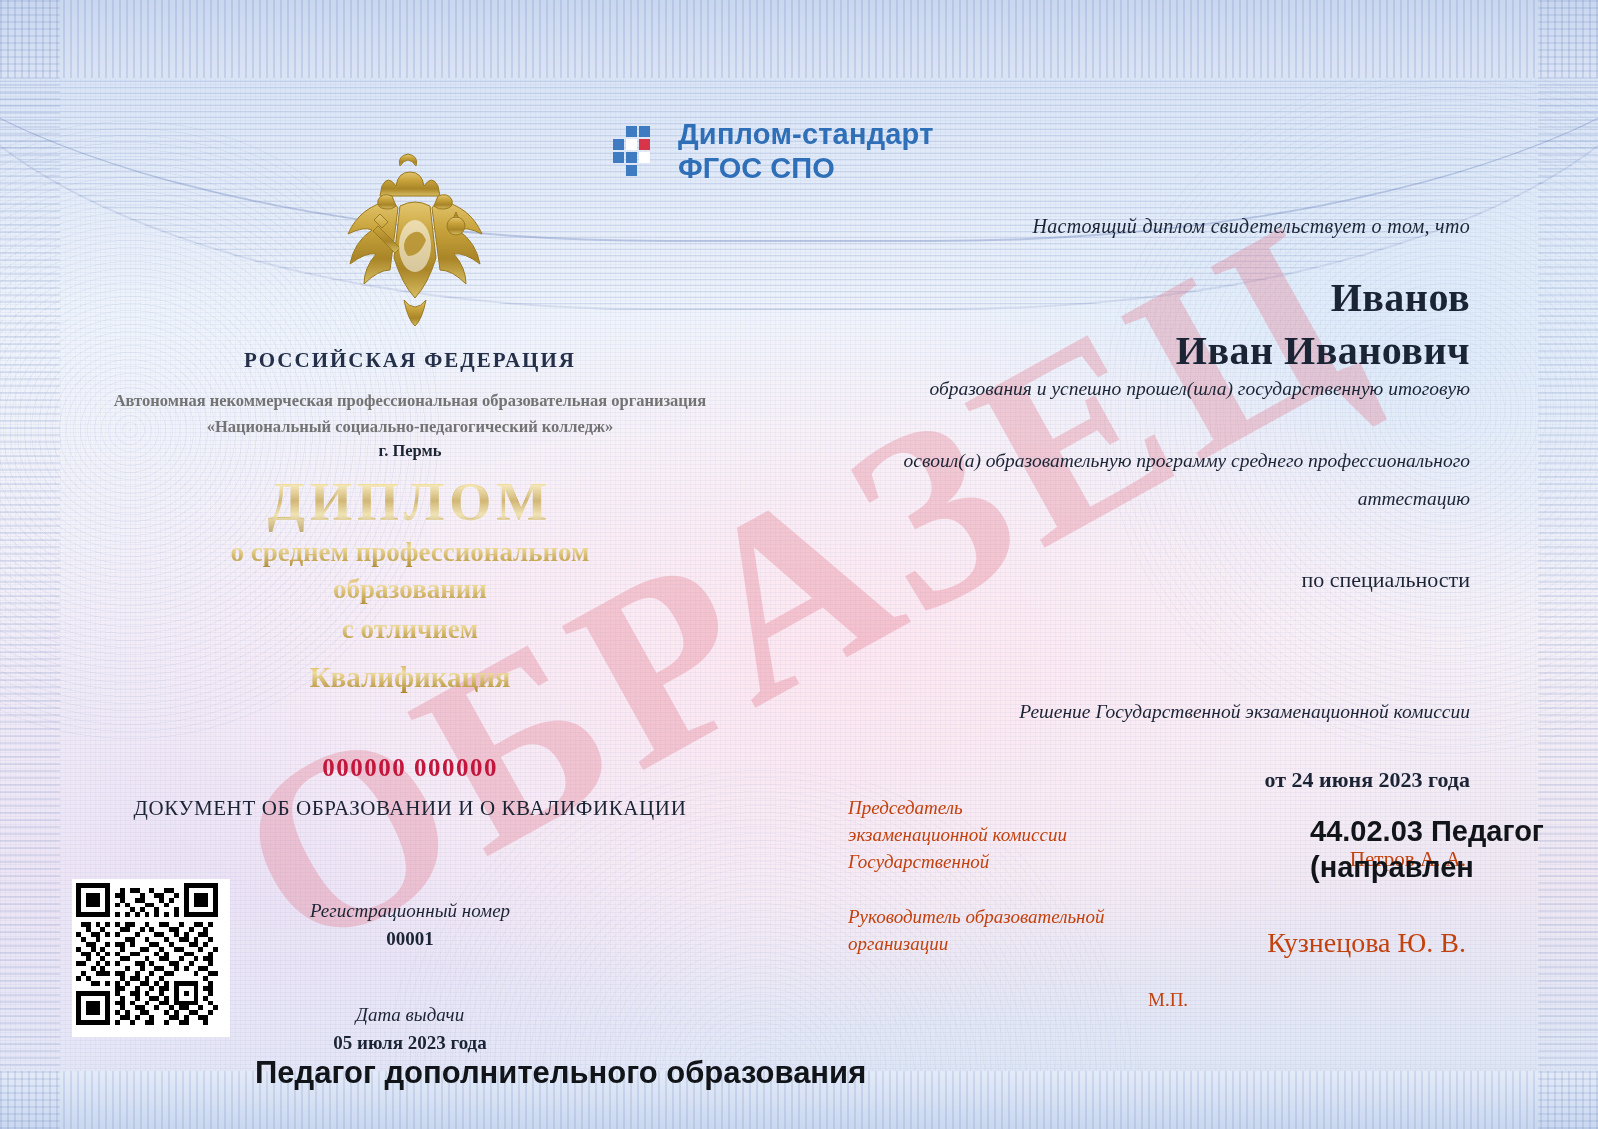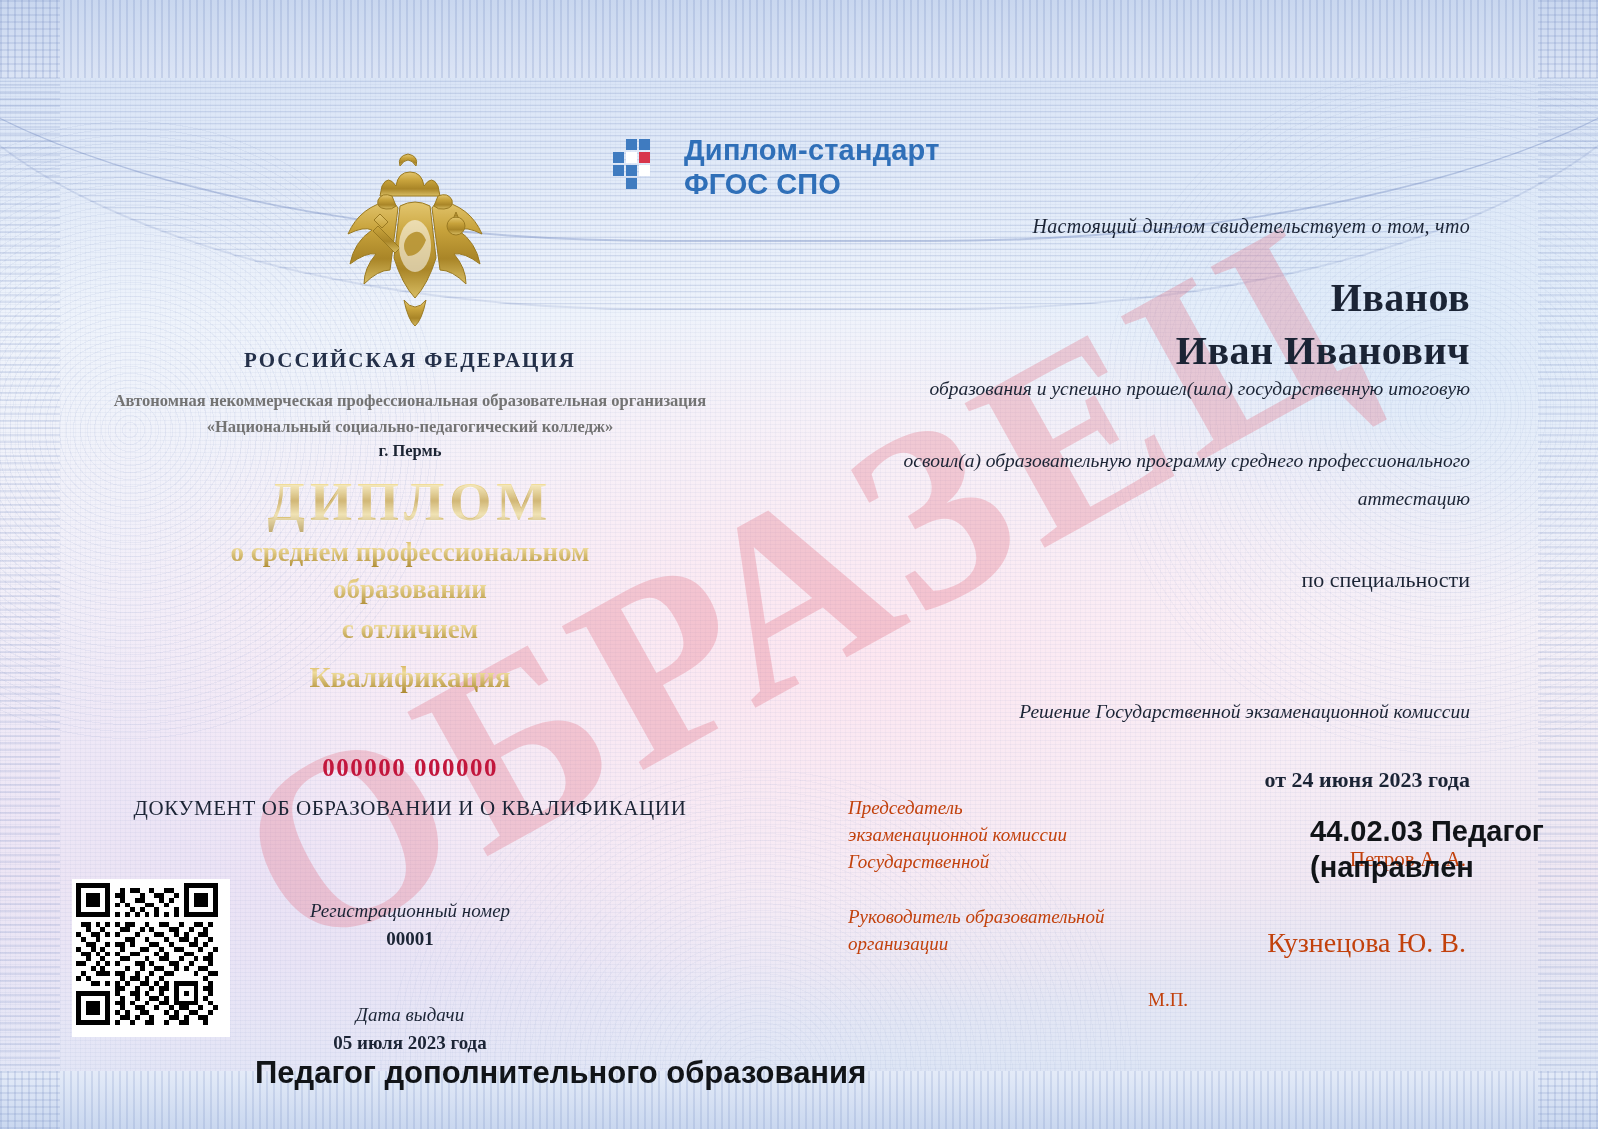--- a/index.html
+++ b/index.html
@@ -107,23 +107,22 @@
     pointer-events: none;
     user-select: none;
   }
 
   
   .logo {
     position: absolute;
     left: 612px;
     top: 120px;
     display: flex;
-    align-items: flex-start;
-    gap: 14px;
-    margin-top: 16px;
+    align-items: center;
+    gap: 8px;
   }
   .logo-mark {
     width: 58px;
     height: 58px;
     position: relative;
   }
   .logo-text {
     font-family: "Liberation Sans", sans-serif;
     line-height: 1.0;
     color: #2f6fb8;

